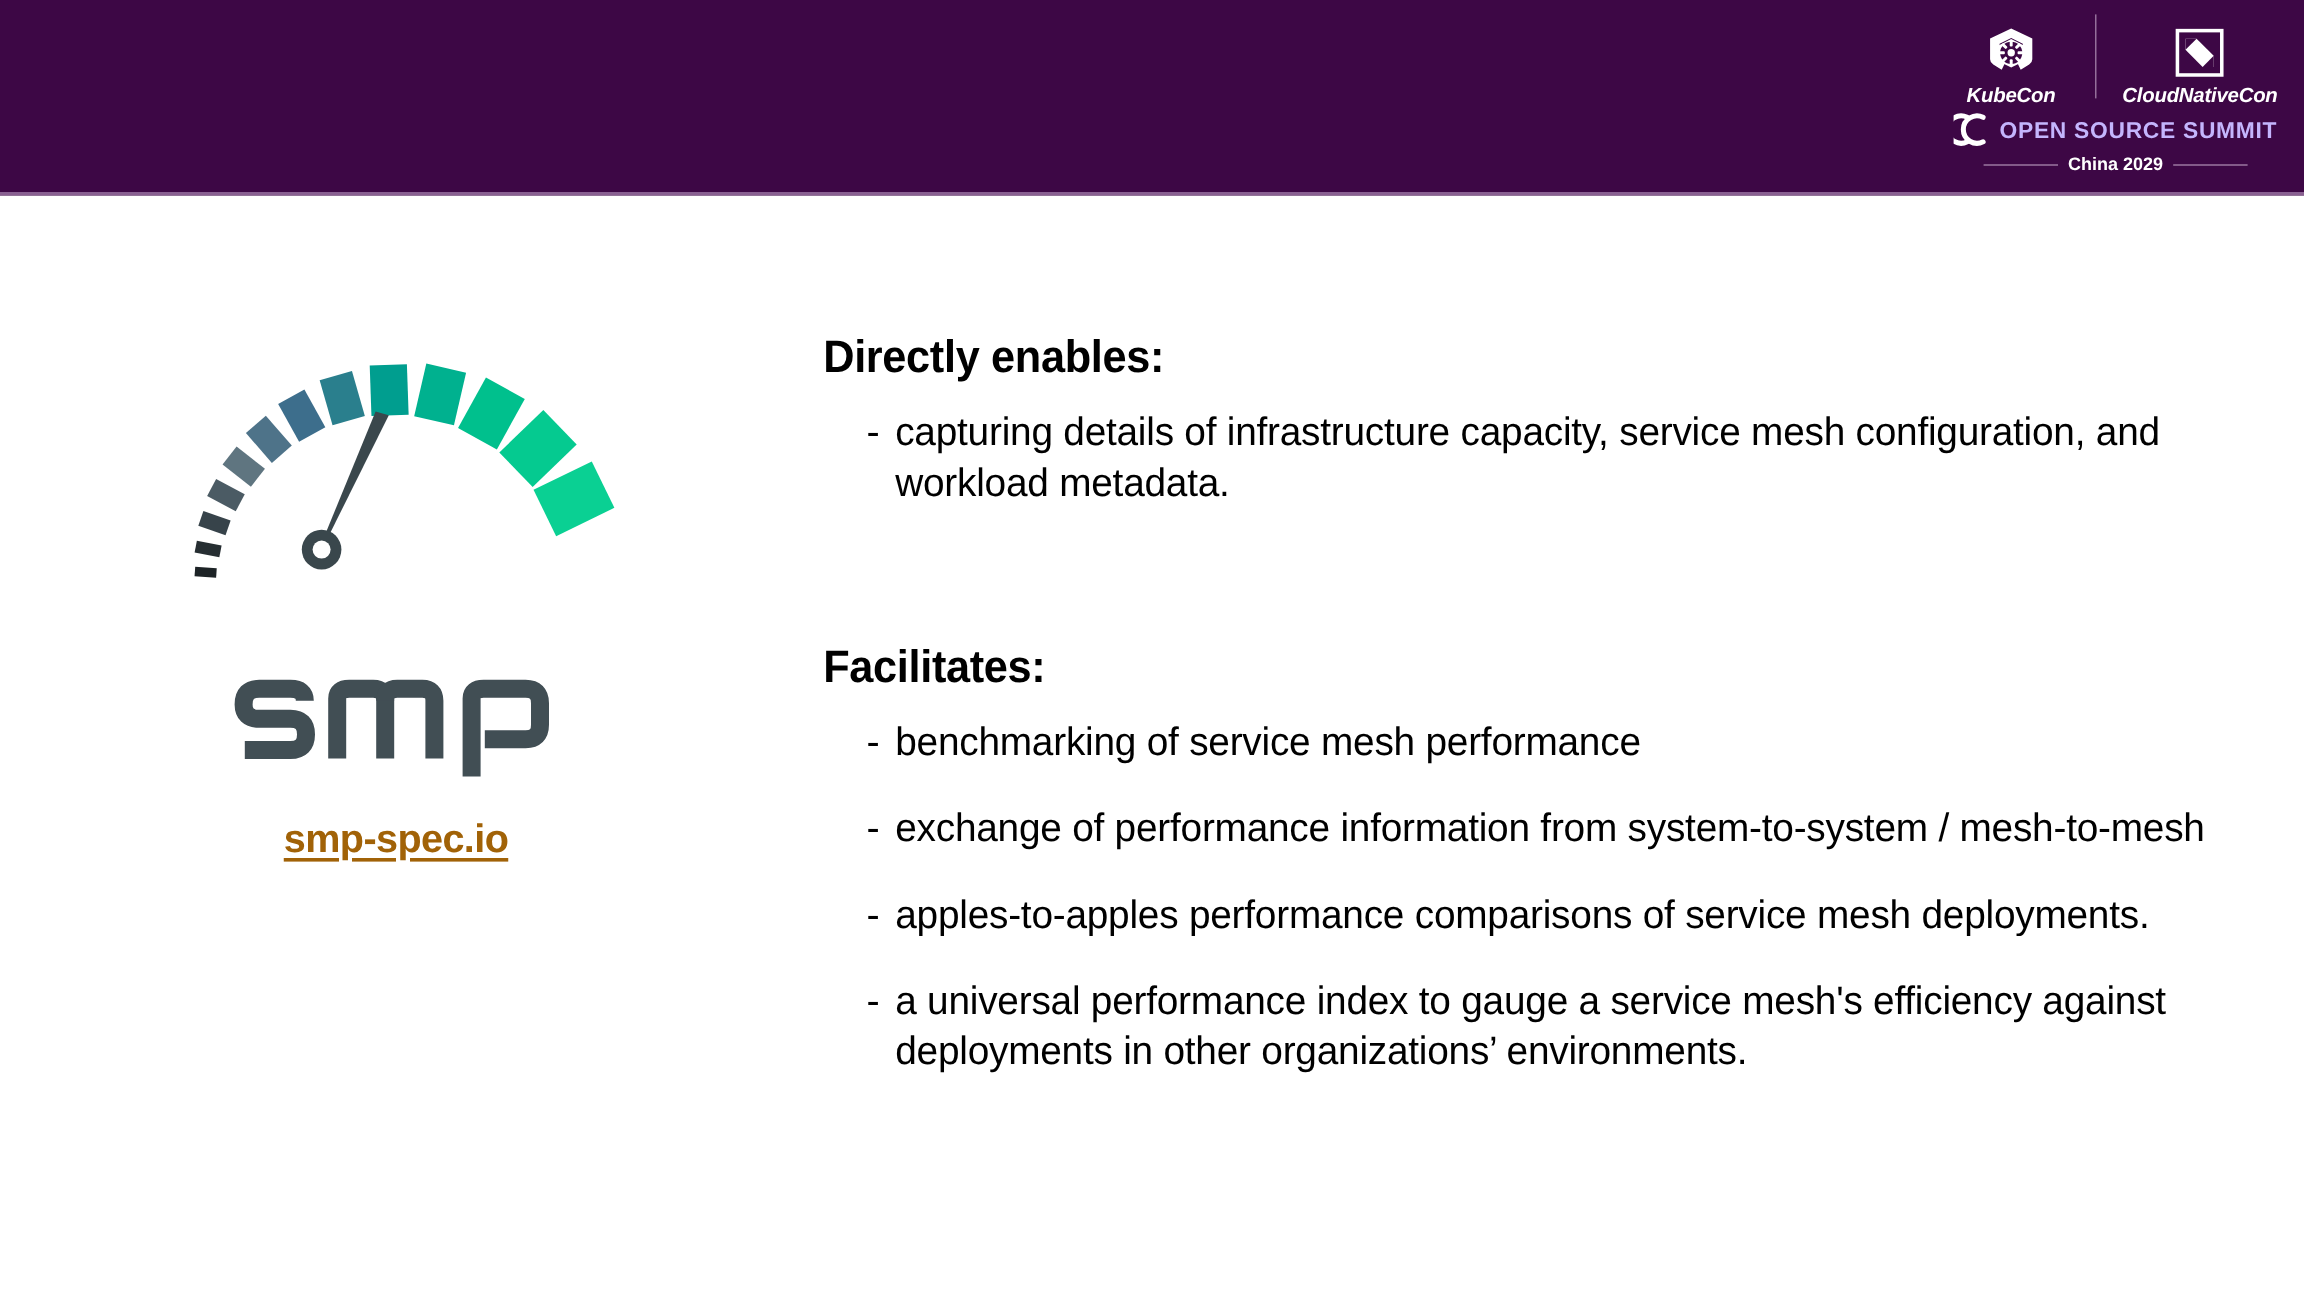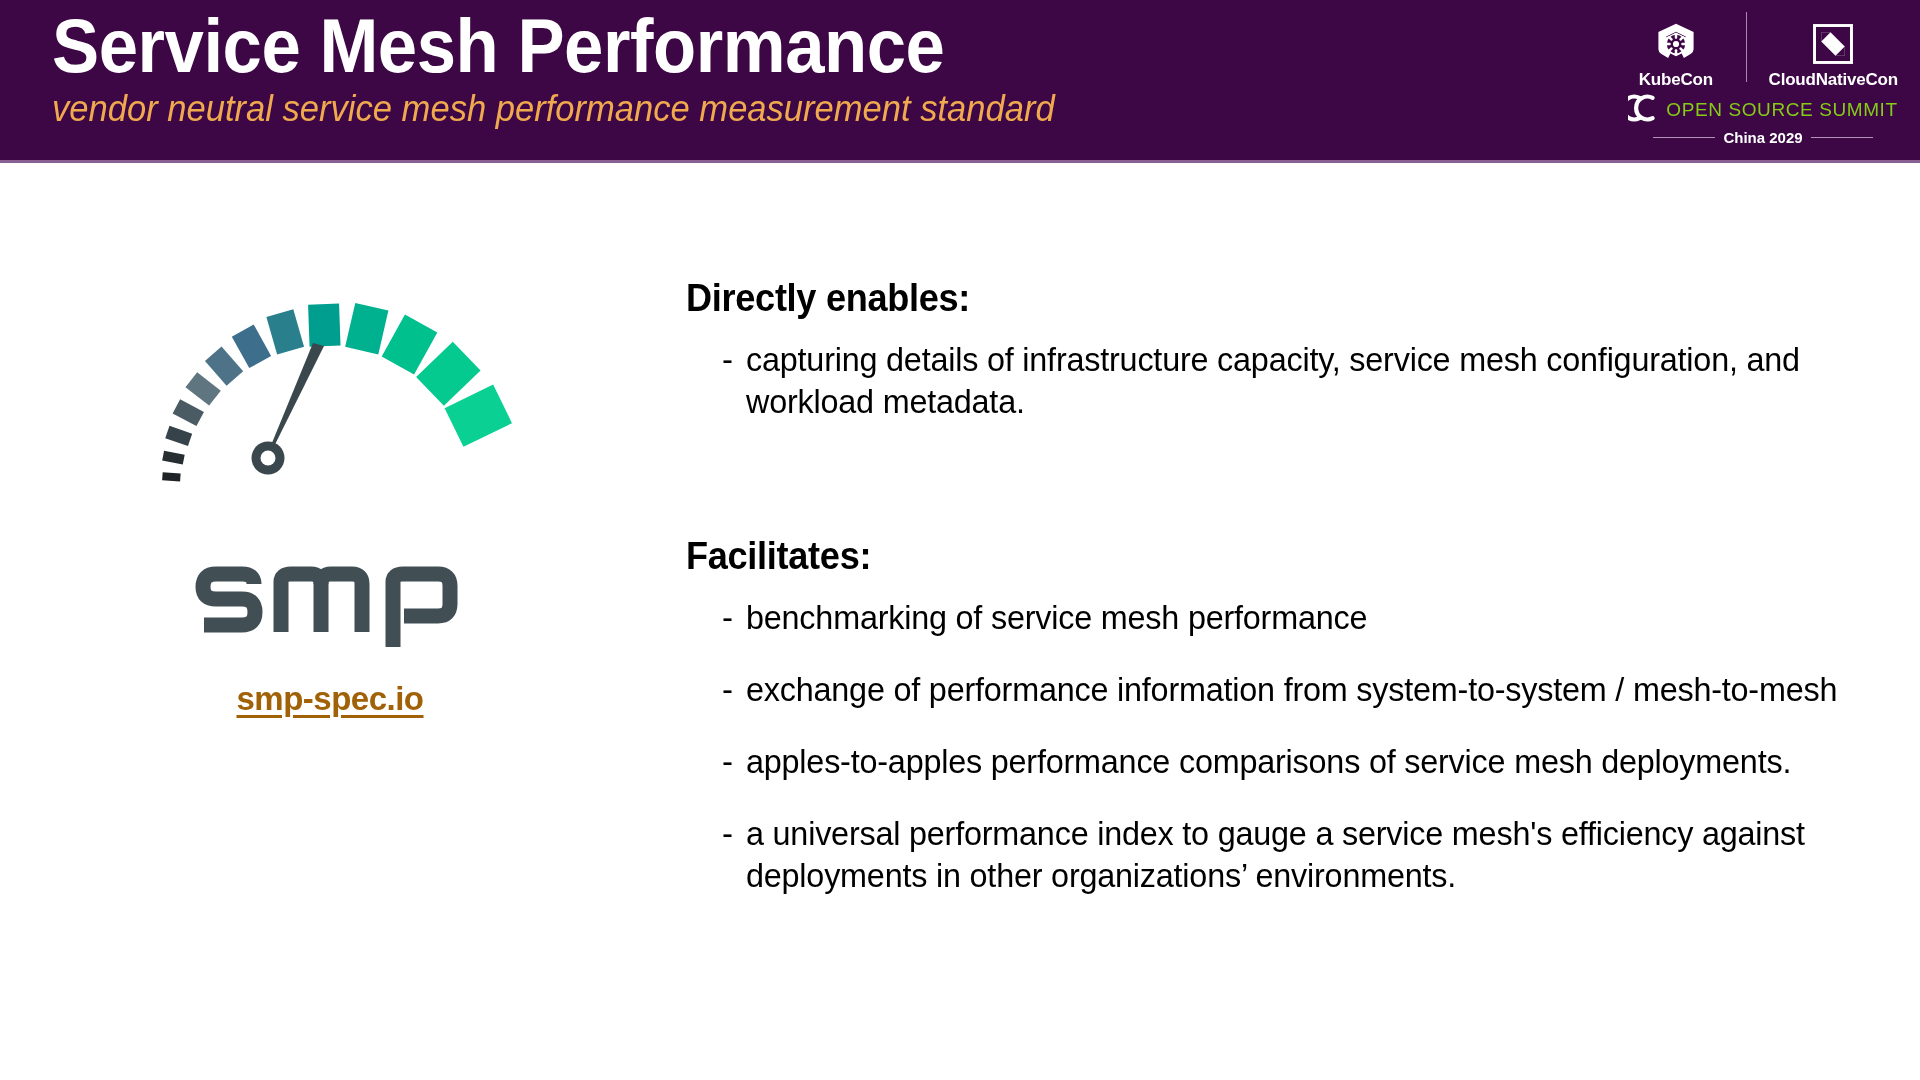--- a/index.html
+++ b/index.html
@@ -71,20 +71,21 @@
     width: 270px;
     height: 145px;
     color: #ffffff;
   }
   .logo-row-top {
     display: flex;
     align-items: flex-end;
     justify-content: center;
     height: 82px;
     gap: 16px;
+    font-style: italic;
   }
   .logo-col {
     display: flex;
     flex-direction: column;
     align-items: center;
     justify-content: flex-end;
   }
   .logo-col.kube { width: 112px; }
   .logo-col.cncf { width: 150px; }
   .logo-divider {
@@ -108,23 +109,23 @@
   .oss-row {
     display: flex;
     align-items: center;
     justify-content: center;
     margin-top: 2px;
     height: 36px;
   }
   .oss-word {
     font-family: "Liberation Sans", sans-serif;
     font-size: 19px;
-    font-weight: 400;
+    font-weight: 700;
     letter-spacing: 0.6px;
-    color: #84cc16;
+    color: #c4b5fd;
     white-space: nowrap;
     margin-left: 2px;
   }
   .oss-year-row {
     display: flex;
     align-items: center;
     justify-content: center;
     gap: 8px;
     margin-top: 1px;
   }
@@ -230,24 +231,20 @@
     transform-origin: left top;
   }
   .group-enables { margin-bottom: 58px; }
   .group-enables .bullet-item { margin-bottom: 0; }
   .section-gap { height: 52px; }
 </style>
 </head>
 <body>
 
 <div class="header-band">
-  <div class="title-block">
-    <div class="slide-title">Service Mesh Performance</div>
-    <div class="slide-subtitle">vendor neutral service mesh performance measurement standard</div>
-  </div>
 
   <div class="event-logo">
     <div class="logo-row-top">
       <div class="logo-col kube">
         <span>
           <svg class="logo-mark" viewBox="0 0 100 100" width="44" height="44" aria-hidden="true">
             <path d="M50 4 L90 23 L90 62 Q90 68 84 72 L68 82 L62 70 L72 64 L72 33 L50 22 L28 33 L28 64 L38 70 L32 82 L16 72 Q10 68 10 62 L10 23 Z" fill="#ffffff"></path>
             <path d="M50 24 L74 36 L74 66 L50 78 L26 66 L26 36 Z" fill="#ffffff"></path>
             <circle cx="50" cy="50" r="21" fill="#3d0745"></circle>
             <circle cx="50" cy="50" r="7" fill="#ffffff"></circle>

